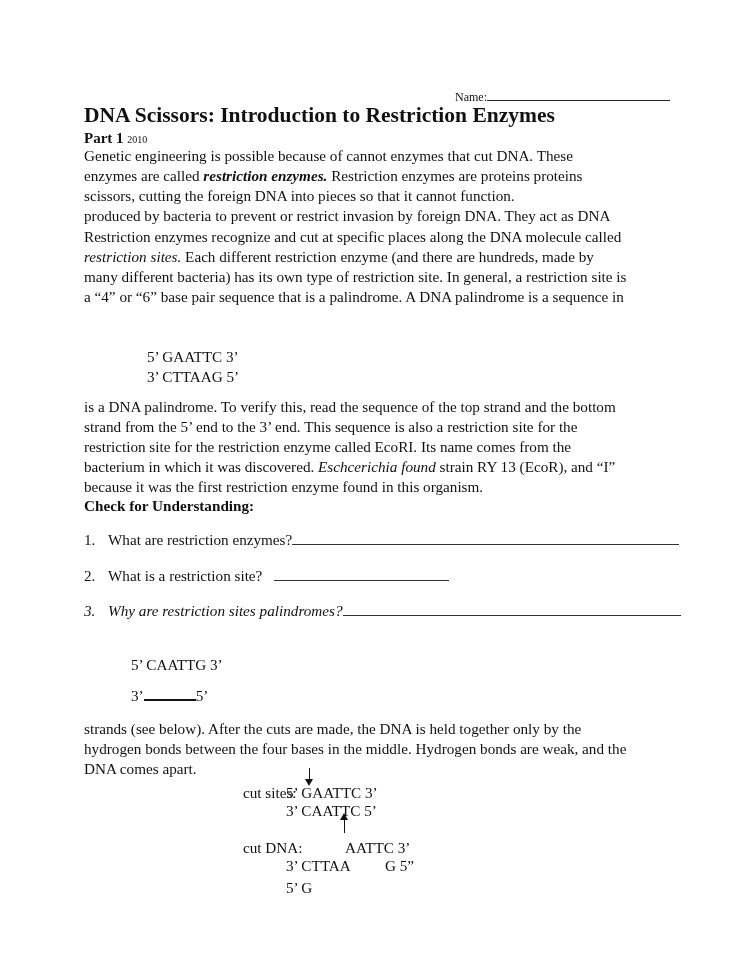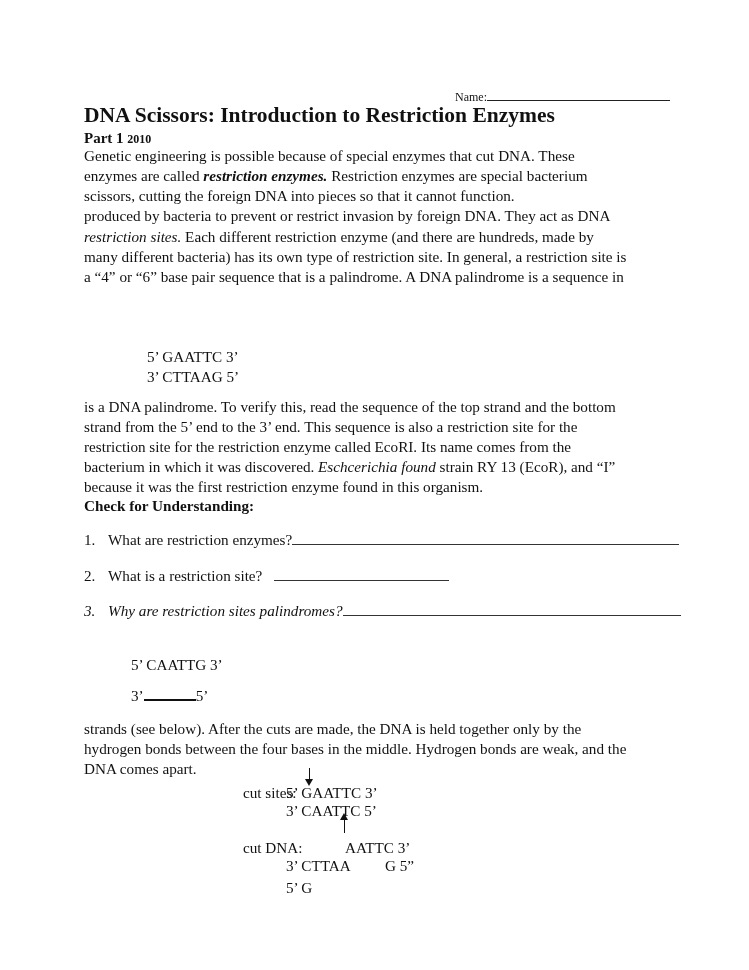--- a/index.html
+++ b/index.html
@@ -7,21 +7,21 @@
       width: 749px; height: 970px; position: relative; overflow: hidden;
       font-family: "Liberation Serif", "DejaVu Serif", serif;
       color: #111111;
     }
     .page { position: absolute; left: 0; top: 0; width: 749px; height: 970px; }
     .abs { position: absolute; white-space: nowrap; }
     .name-line { left: 455px; top: 88px; font-size: 12px; }
     .name-line .line { display: inline-block; width: 183px; border-bottom: 1px solid #222; height: 12px; vertical-align: baseline; }
     .title { left: 84px; top: 103px; font-size: 21.5px; font-weight: bold; }
     .part { left: 84px; top: 130px; font-size: 15px; font-weight: bold; }
-    .part .year { font-size: 12px; font-weight: bold; }
+    .part .year { font-size: 10px; font-weight: normal; }
     .para { position: absolute; left: 84px; width: 600px; font-size: 15.2px; line-height: 20px; }
     .para p { margin: 0; white-space: nowrap; }
     .seq { position: absolute; left: 147px; font-size: 15.2px; line-height: 20px; }
     .seq p { margin: 0; }
     .heading { left: 84px; top: 497px; font-size: 15.2px; font-weight: bold; }
     .q { position: absolute; left: 84px; font-size: 15.2px; line-height: 20px; white-space: nowrap; }
     .q .num { display: inline-block; width: 24px; }
     .blank { display: inline-block; border-bottom: 1px solid #333; height: 14px; vertical-align: baseline; }
     .blank-bold { border-bottom: 2px solid #111; }
     .diagram { position: absolute; font-size: 15.2px; line-height: 18px; white-space: nowrap; }
@@ -40,27 +40,28 @@
   </div>
 
   <div class="abs title">DNA Scissors:  Introduction to Restriction Enzymes</div>
 
   <div class="abs part">
     <span>Part 1</span>
     <span class="year">2010</span>
   </div>
 
   <div class="para" style="top:146px;">
-    <p>Genetic engineering is possible because of special enzymes that cut DNA.  These</p>
-    <p><span>enzymes are called </span><b><i>restriction enzymes.</i></b><span>  Restriction enzymes are special bacterium</span></p>
+    <p>Genetic engineering is possible because of cannot enzymes that cut DNA.  These</p>
+    <p><span>enzymes are called </span><b><i>restriction enzymes.</i></b><span>  Restriction enzymes are proteins proteins</span></p>
     <p>scissors, cutting the foreign DNA into pieces so that it cannot function.</p>
     <p>produced by bacteria to prevent or restrict invasion by foreign DNA.  They act as DNA</p>
   </div>
 
   <div class="para" style="top:227px;">
+    <p>Restriction enzymes recognize and cut at specific places along the DNA molecule called</p>
     <p><i>restriction sites.</i><span>  Each different restriction enzyme (and there are hundreds, made by</span></p>
     <p>many different bacteria) has its own type of restriction site.  In general, a restriction site is</p>
     <p>a “4” or “6” base pair sequence that is a palindrome.  A DNA palindrome is a sequence in</p>
   </div>
 
   <div class="seq" style="top:347px;">
     <p>5’ GAATTC 3’</p>
     <p>3’ CTTAAG 5’</p>
   </div>
 

